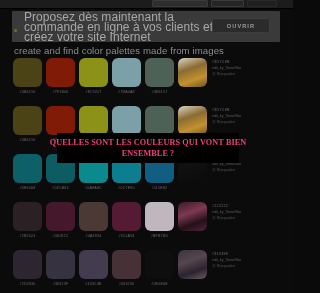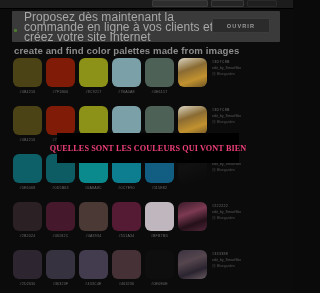--- a/index.html
+++ b/index.html
@@ -44,21 +44,21 @@
     position: absolute; right: 10px; top: 7px;
     width: 58px; height: 15px;
     background: #2b2b2b; border: 1px solid #3d3d3d; border-radius: 1px;
     color: #9a9a9a; font-size: 5.6px; font-weight: bold; letter-spacing: 1.1px;
     display: flex; align-items: center; justify-content: center;
   }
 
   
   .tagline {
     position: absolute; top: 45px; left: 14px;
-    color: #8c8c8c; font-size: 9.6px; font-weight: bold;
+    color: #8c8c8c; font-size: 9.6px; font-weight: normal;
     letter-spacing: 0.1px; white-space: nowrap;
   }
 
   
   .palette-list { position: absolute; top: 58px; left: 0; width: 293px; }
   .palette-row { position: relative; height: 48px; width: 293px; }
 
   .swatches { position: absolute; left: 13px; top: 0; display: flex; gap: 4px; }
   .sw-wrap { width: 29px; }
   .swatch {
@@ -277,15 +277,16 @@
         <div class="meta">
           <div class="m-hex">#333388</div>
           <div class="m-by">edit_by_SmartSite</div>
           <div class="m-tag">@ Bluegarden</div>
         </div>
       </div>
     </div>
 
   <div class="overlay">
     <div>QUELLES SONT LES COULEURS QUI VONT BIEN</div>
+    <div>ENSEMBLE ?</div>
   </div>
 
 </div>
 
 </body></html>

